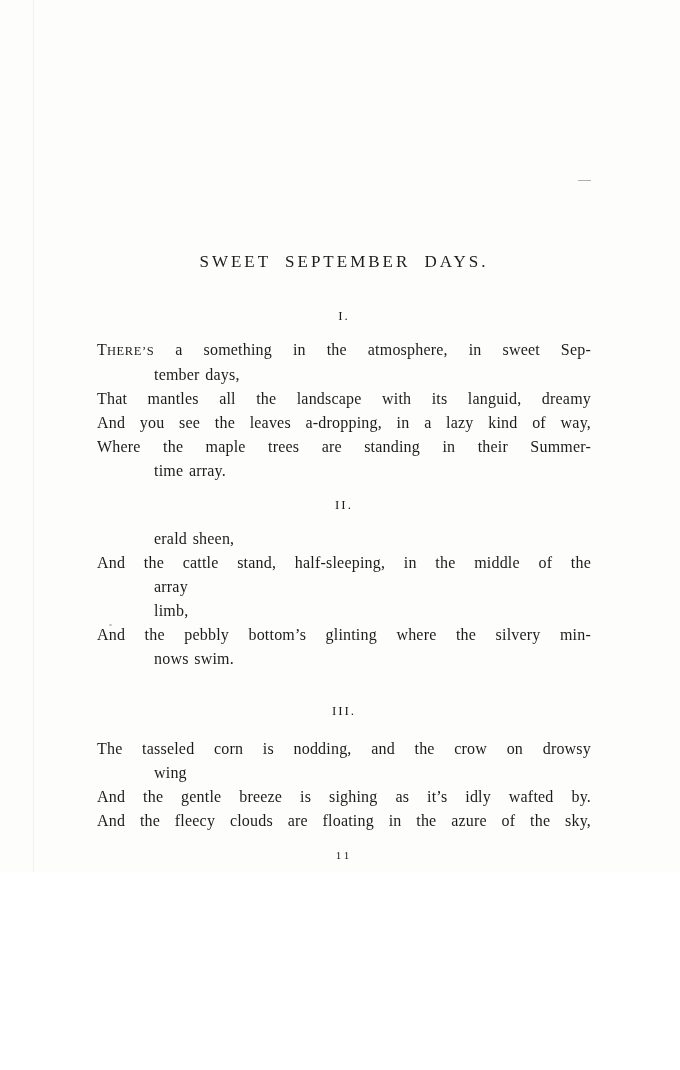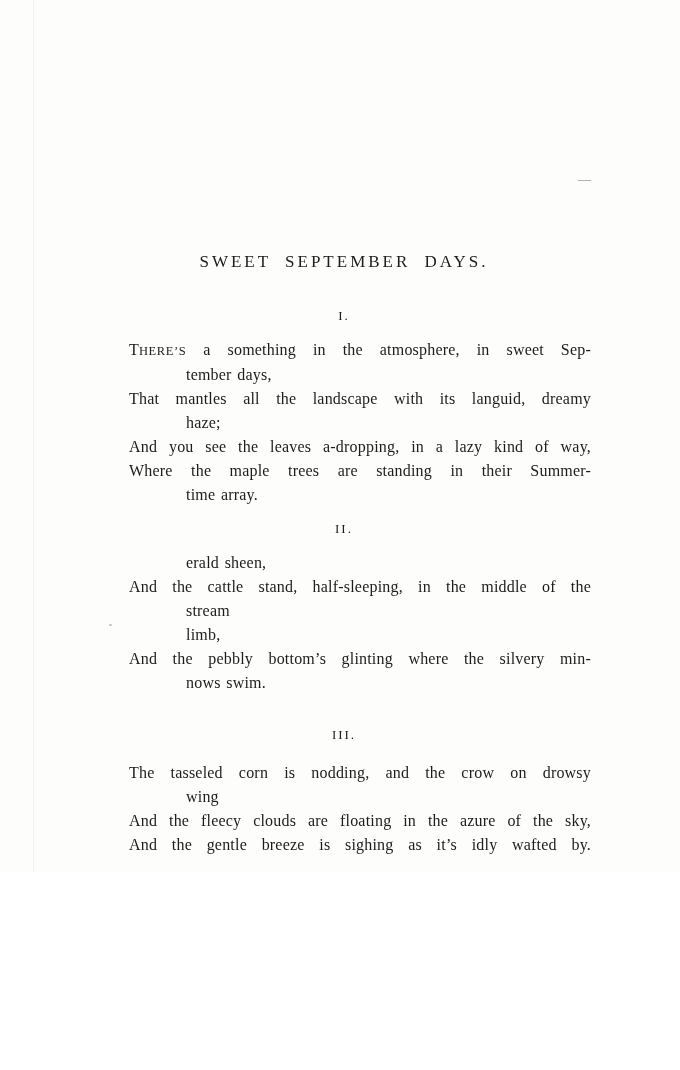--- a/index.html
+++ b/index.html
@@ -43,21 +43,20 @@
   .stanza:nth-child(3) .numeral { margin-top:32px; }
 
   .lines { margin-top:14px; }
   .stanza:nth-child(3) .lines { margin-top:18px; }
 
   .line {
     font-size:16px;
     line-height:24px;
     letter-spacing:0.2px;
     word-spacing:1.5px;
-    margin-left:32px;
   }
   .line.full {
     text-align:justify;
     text-align-last:justify;
     text-justify:inter-word;
   }
   .line.indent { padding-left:57px; }
 
   .lead-sc {
     text-transform:uppercase;
@@ -94,60 +93,59 @@
     <div id="poem-body">
   <section class="stanza">
     <div class="numeral">I.</div>
     <div class="lines">
   <div class="line full"><span>T</span><span class="lead-sc">here’s</span> a something in the atmosphere, in sweet Sep-</div>
 
   <div class="line indent">tember days,</div>
 
   <div class="line full">That mantles all the landscape with its languid, dreamy</div>
 
-  <div class="line indent">haze;</div>
 
   <div class="line full">And you see the leaves a-dropping, in a lazy kind of way,</div>
 
   <div class="line full">Where the maple trees are standing in their Summer-</div>
 
   <div class="line indent">time array.</div>
 </div>
   </section>
 
   <section class="stanza">
     <div class="numeral">II.</div>
     <div class="lines">
 
   <div class="line indent">erald sheen,</div>
 
   <div class="line full">And the cattle stand, half-sleeping, in the middle of the</div>
 
-  <div class="line indent">stream</div>
+  <div class="line indent">array</div>
 
 
   <div class="line indent">limb,</div>
 
   <div class="line full">And the pebbly bottom’s glinting where the silvery min-</div>
 
   <div class="line indent">nows swim.</div>
 </div>
   </section>
 
   <section class="stanza">
     <div class="numeral">III.</div>
     <div class="lines">
   <div class="line full">The tasseled corn is nodding, and the crow on drowsy</div>
 
   <div class="line indent">wing</div>
 
 
 
+  <div class="line full">And the gentle breeze is sighing as it’s idly wafted by.</div>
+
   <div class="line full">And the fleecy clouds are floating in the azure of the sky,</div>
-
-  <div class="line full">And the gentle breeze is sighing as it’s idly wafted by.</div>
 </div>
   </section>
 </div>
 
     <div class="page-number">11</div>
   </div>
 </div>
 
 </body></html>

